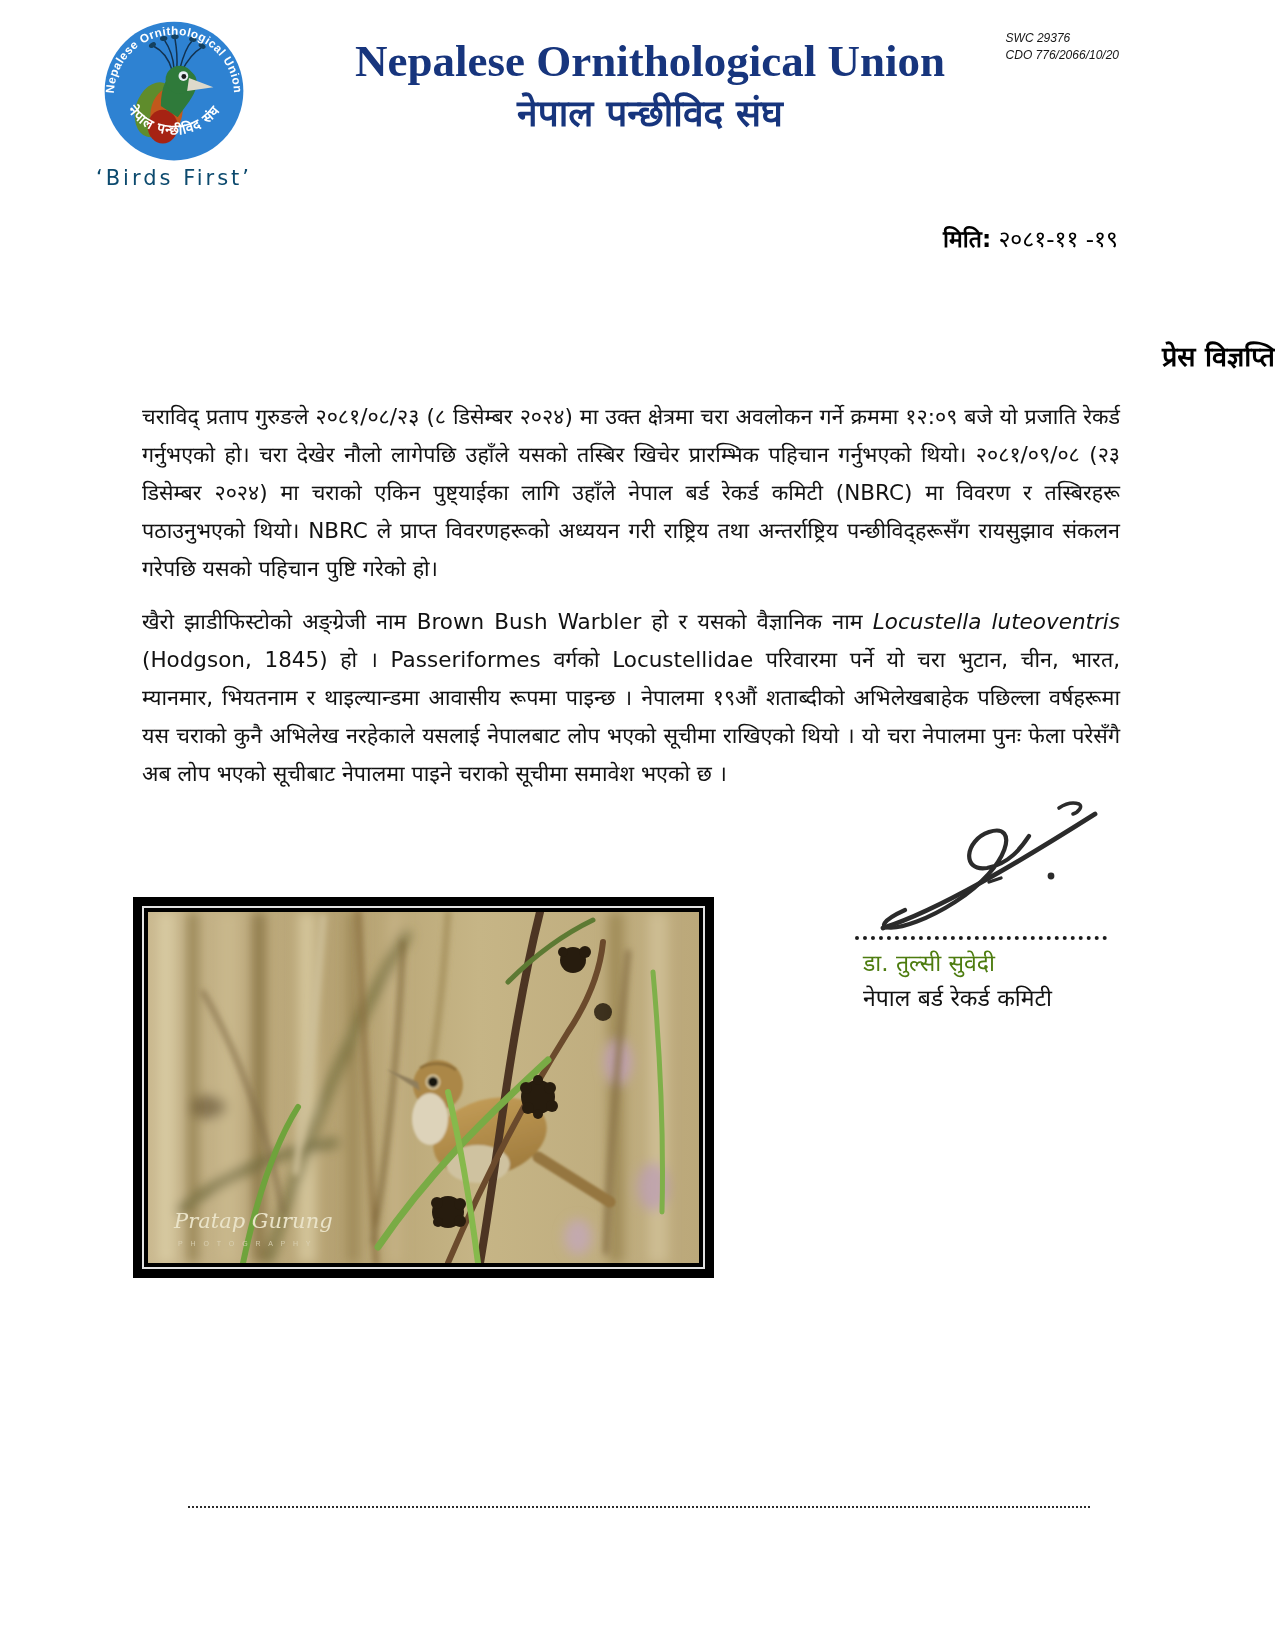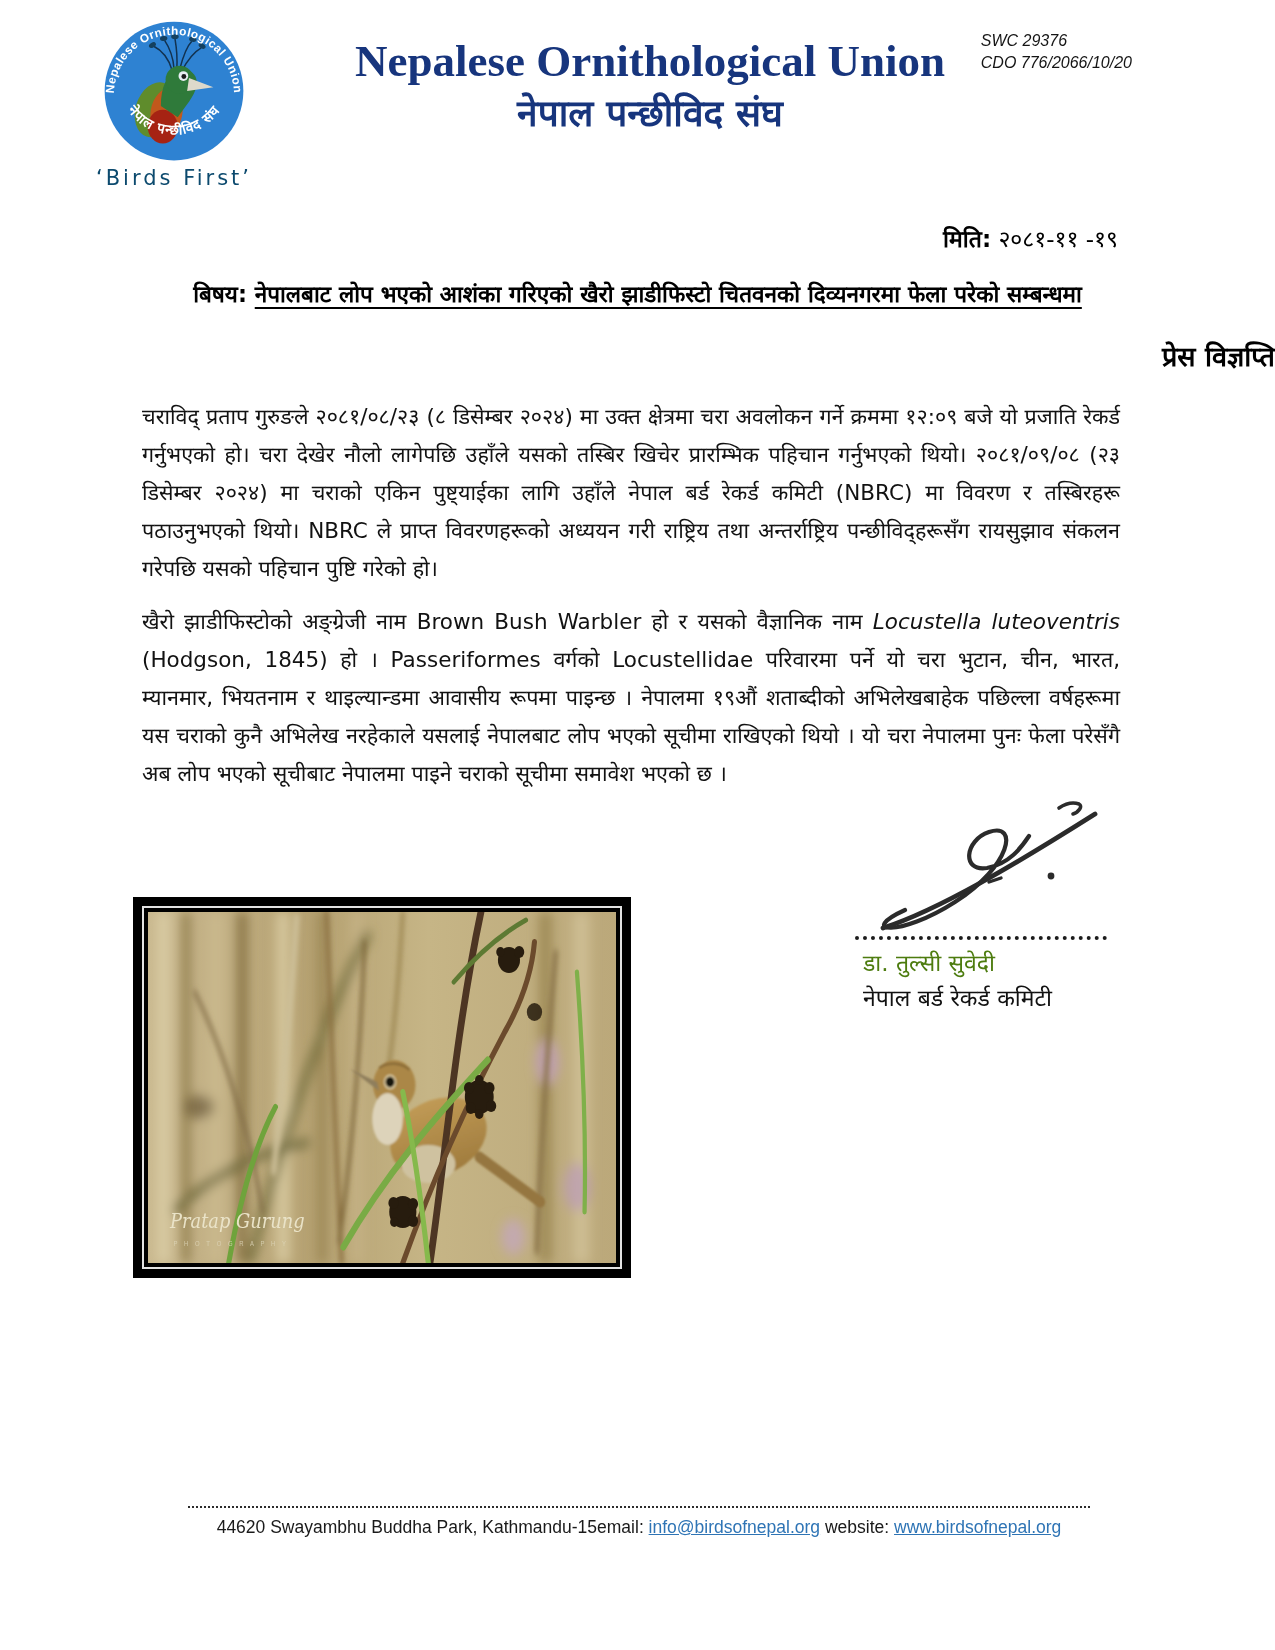--- a/index.html
+++ b/index.html
@@ -7,37 +7,37 @@
     position:relative;width:1275px;height:1650px;margin:0 auto;background:#ffffff;
     font-family:"DejaVu Sans",sans-serif;color:#141414;overflow:hidden;
   }
   
   .logo-block{position:absolute;left:90px;top:16px;width:168px;text-align:center;}
   .logo-svg{width:150px;height:150px;display:block;margin:0 auto;}
   .motto{margin-top:0px;font-size:21px;color:#0c4a6e;letter-spacing:3px;font-family:"DejaVu Sans",sans-serif;}
   .title-block{position:absolute;left:240px;top:36px;width:820px;text-align:center;}
   .org-en{font-family:"Liberation Serif",serif;font-weight:bold;font-size:45px;color:#17357d;line-height:1.15;}
   .org-np{font-family:"DejaVu Sans",sans-serif;font-weight:bold;font-size:37px;color:#17357d;margin-top:4px;line-height:1.2;}
-  .refs{position:absolute;right:143px;top:30px;font-family:"Liberation Sans",sans-serif;
-        font-style:italic;font-size:16px;line-height:1.4;color:#151515;text-align:left;}
+  .refs{position:absolute;right:156px;top:30px;font-family:"Liberation Sans",sans-serif;
+        font-style:italic;font-size:12px;line-height:1.4;color:#151515;text-align:left;}
   
   .date-line{position:absolute;right:157px;top:222px;font-size:23px;color:#000;}
   .date-label{font-weight:bold;}
   .subject{position:absolute;left:120px;right:120px;top:278px;text-align:center;
            font-size:22.5px;font-weight:bold;color:#000;}
   .subject-text{text-decoration:underline;text-underline-offset:5px;}
   .press-heading{position:absolute;left:0;right:0;top:337px;text-align:right;
                  font-size:27px;font-weight:bold;color:#000;}
   
   .body-text{position:absolute;left:142px;top:398px;width:978px;font-size:21.5px;
              line-height:1.77;text-align:justify;color:#121212;}
   .body-text p{margin:0 0 15px 0;}
   .italic{font-style:italic;}
   
-  .photo-frame{position:absolute;left:133px;top:897px;width:498px;height:381px;
+  .photo-frame{position:absolute;left:133px;top:897px;width:581px;height:381px;
                background:#000;padding:9px;box-sizing:border-box;}
   .photo-inner{width:100%;height:100%;box-sizing:border-box;border:2px solid #e3e3e3;
                background:#000;padding:4px;}
   .photo-inner svg{display:block;width:100%;height:100%;}
   
   .sig-block{position:absolute;left:855px;top:798px;width:262px;}
   .sig-svg{position:absolute;left:14px;top:0;width:236px;height:146px;}
   .sig-dots{position:absolute;left:0;top:138px;width:252px;border-bottom:4px dotted #1c1c1c;}
   .sig-name{position:absolute;left:8px;top:148px;font-size:23px;color:#4d7c0f;white-space:nowrap;}
   .sig-org{position:absolute;left:8px;top:183px;font-size:23px;color:#111;white-space:nowrap;}
@@ -107,21 +107,20 @@
     <div class="org-np">नेपाल पन्छीविद संघ</div>
   </div>
 
   <div class="refs">
     <div>SWC 29376</div>
     <div>CDO 776/2066/10/20</div>
   </div>
 
   <div class="date-line"><span class="date-label">मिति:</span> <span>२०८१-११ -१९</span></div>
 
-  <div class="subject"><span>बिषय:</span> <span class="subject-text">नेपालबाट लोप भएको आशंका गरिएको खैरो झाडीफिस्टो चितवनको दिव्यनगरमा फेला परेको सम्बन्धमा</span></div>
 
   <div class="press-heading">प्रेस विज्ञप्ति</div>
 
   <div class="body-text">
     <p class="para"><span>चराविद् प्रताप गुरुङले २०८१/०८/२३ (८ डिसेम्बर २०२४) मा उक्त क्षेत्रमा चरा अवलोकन गर्ने क्रममा १२:०९ बजे यो प्रजाति रेकर्ड गर्नुभएको हो। चरा देखेर नौलो लागेपछि उहाँले यसको तस्बिर खिचेर प्रारम्भिक पहिचान गर्नुभएको थियो। २०८१/०९/०८ (२३ डिसेम्बर २०२४) मा चराको एकिन पुष्ट्याईका लागि उहाँले नेपाल बर्ड रेकर्ड कमिटी (NBRC) मा विवरण र तस्बिरहरू पठाउनुभएको थियो। NBRC ले प्राप्त विवरणहरूको अध्ययन गरी राष्ट्रिय तथा अन्तर्राष्ट्रिय पन्छीविद्हरूसँग रायसुझाव संकलन गरेपछि यसको पहिचान पुष्टि गरेको हो।</span></p>
     <p class="para"><span>खैरो झाडीफिस्टोको अङ्ग्रेजी नाम Brown Bush Warbler हो र यसको वैज्ञानिक नाम </span><span class="italic">Locustella luteoventris</span><span> (Hodgson, 1845) हो । Passeriformes वर्गको Locustellidae परिवारमा पर्ने यो चरा भुटान, चीन, भारत, म्यानमार, भियतनाम र थाइल्यान्डमा आवासीय रूपमा पाइन्छ । नेपालमा १९औं शताब्दीको अभिलेखबाहेक पछिल्ला वर्षहरूमा यस चराको कुनै अभिलेख नरहेकाले यसलाई नेपालबाट लोप भएको सूचीमा राखिएको थियो । यो चरा नेपालमा पुनः फेला परेसँगै अब लोप भएको सूचीबाट नेपालमा पाइने चराको सूचीमा समावेश भएको छ ।</span></p>
   </div>
 
   <div class="photo-frame">
     <div class="photo-inner">
@@ -232,16 +231,15 @@
       </g>
       <circle cx="182" cy="78" r="3.4" fill="#2b2b2b"></circle>
     </svg>
     <div class="sig-dots"></div>
     <div class="sig-name">डा. तुल्सी सुवेदी</div>
     <div class="sig-org">नेपाल बर्ड रेकर्ड कमिटी</div>
   </div>
 
   <div class="footer">
     <div class="footer-dots"></div>
-    <div class="footer-text"><span>44620 Swayambhu Buddha Park, Kathmandu-15</span><span>email: </span><a class="link">info@birdsofnepal.org</a><span> website: </span><a class="link">www.birdsofnepal.org</a></div>
   </div>
 
 </div>
 
 </body></html>

